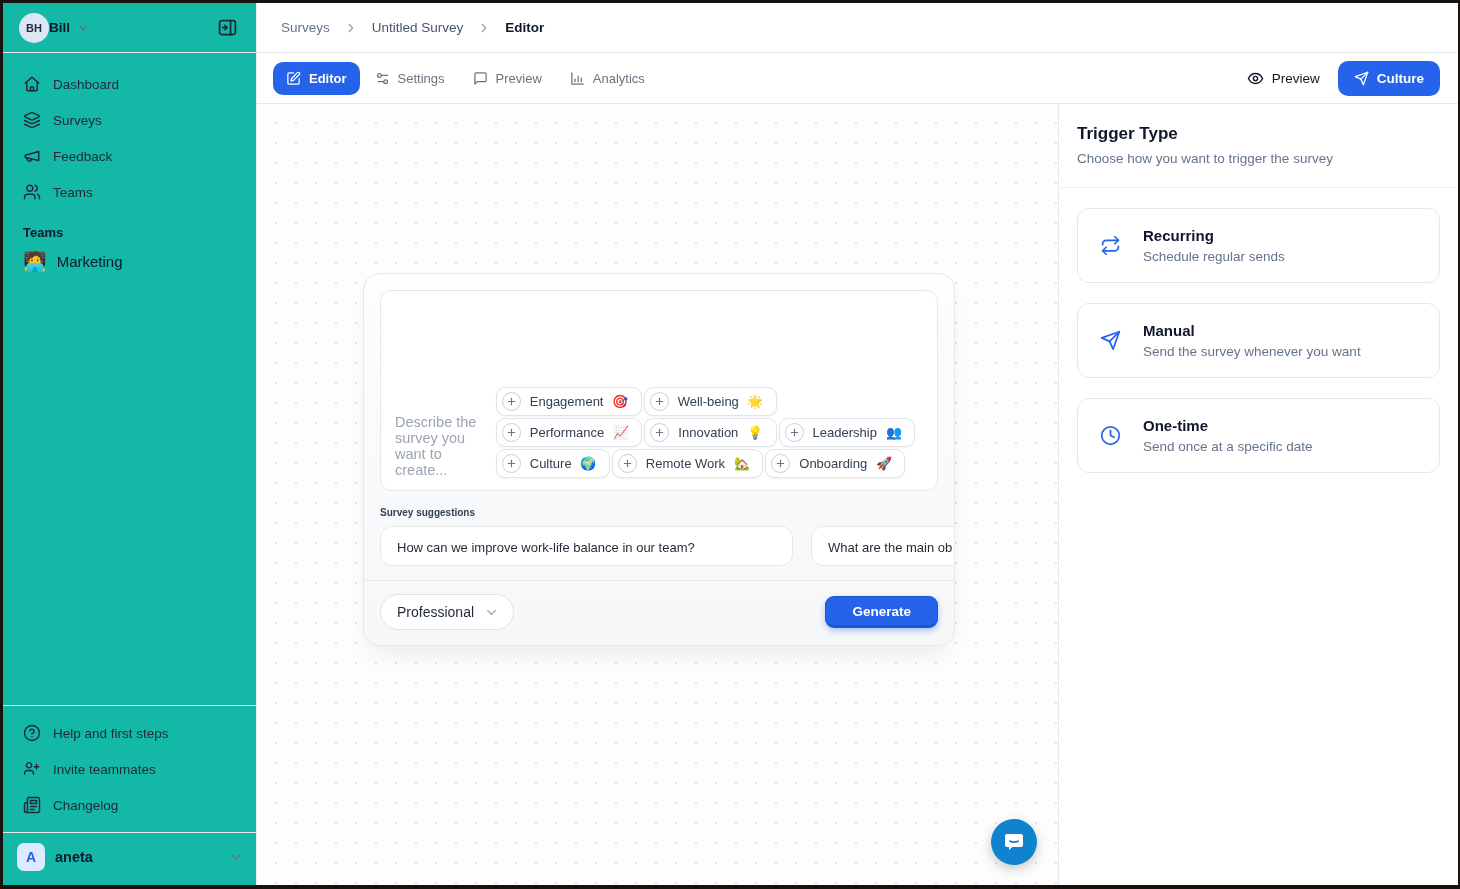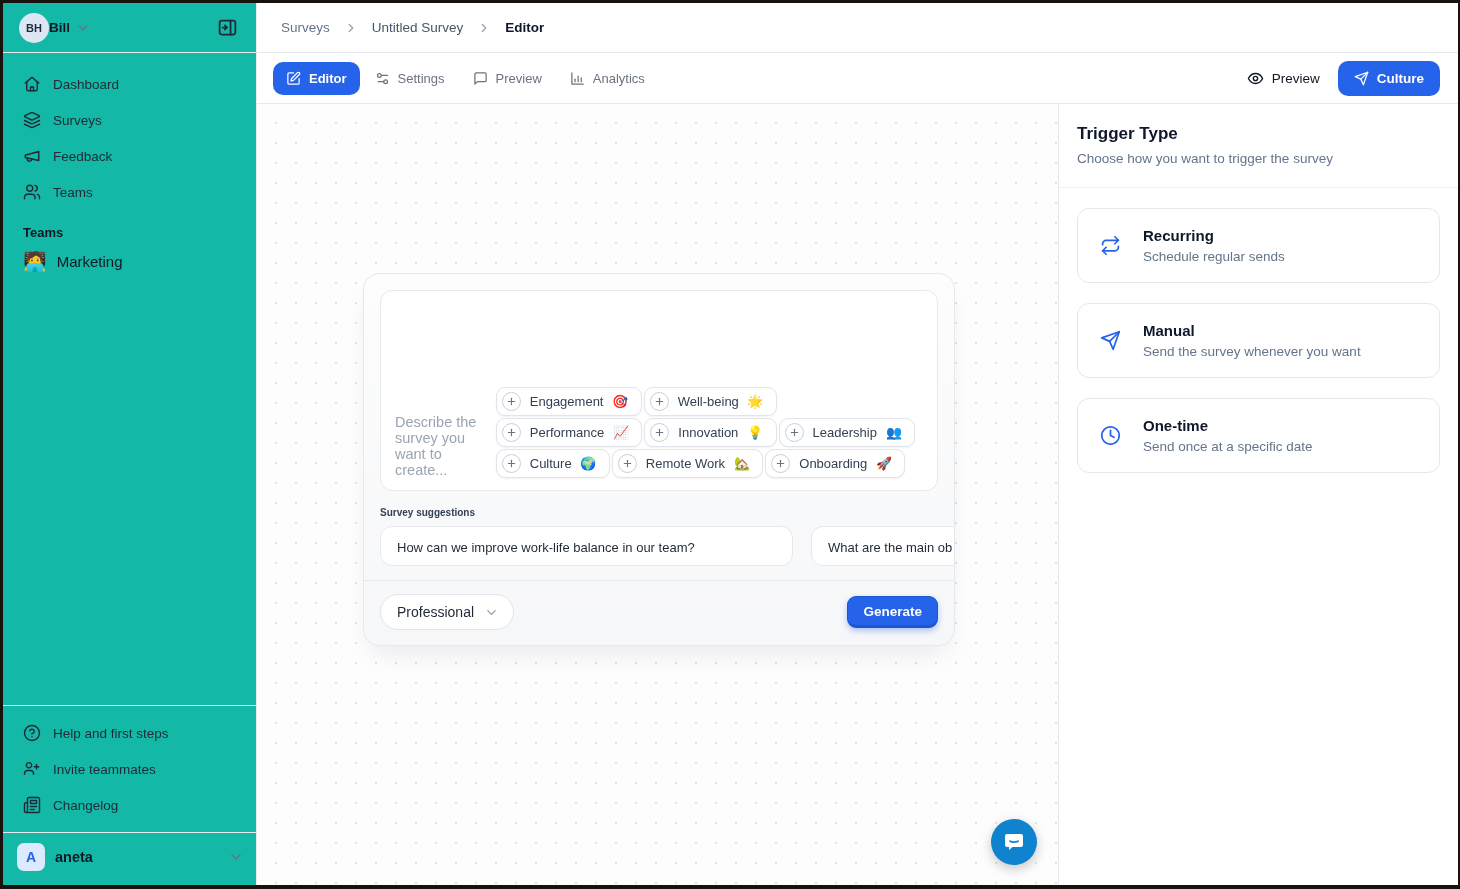--- a/index.html
+++ b/index.html
@@ -91,21 +91,21 @@
     border:1px solid #e6e8ec; border-radius:12px; padding:13px 16px; font-size:13px;
     color:#1f2937; cursor:pointer; }
   .suggestion-card.clipped { width:300px; }
   .composer-footer { border-top:1px solid #e6e8ec; margin-top:14px; padding:13px 16px 15px 16px;
     display:flex; align-items:center; justify-content:space-between; }
   .tone-select { display:flex; align-items:center; gap:10px; height:36px; background:#fff;
     border:1px solid #e1e4ea; border-radius:18px; padding:0 14px 0 16px; font-size:14px;
     color:#1f2937; cursor:pointer; }
   .tone-chevron { color:#94a3b8; display:flex; }
   .generate-btn { height:32px; background:#2563eb; color:#fff; font-size:13.5px; font-weight:bold;
-    border:1px solid #1e55d0; border-bottom-width:3px; border-radius:9px; padding:0 15px;
+    border:1px solid #1e55d0; border-bottom-width:3px; border-radius:9px; padding:0 26px;
     cursor:pointer; box-shadow:0 3px 6px rgba(37,99,235,.35); }
 
   
   .trigger-panel { width:400px; flex:none; background:#fff; border-left:1px solid #e7e9ec;
     display:flex; flex-direction:column; }
   .trigger-header { padding:20px 30px 21px 18px; border-bottom:1px solid #eef0f3; }
   .trigger-title { font-size:17px; font-weight:bold; color:#0f172a; }
   .trigger-subtitle { font-size:13.5px; color:#64748b; margin-top:7px; }
   .trigger-options { padding:20px 18px; display:flex; flex-direction:column; gap:20px; }
   .trigger-card { border:1px solid #e3e8ef; border-radius:12px; padding:18px 22px;

